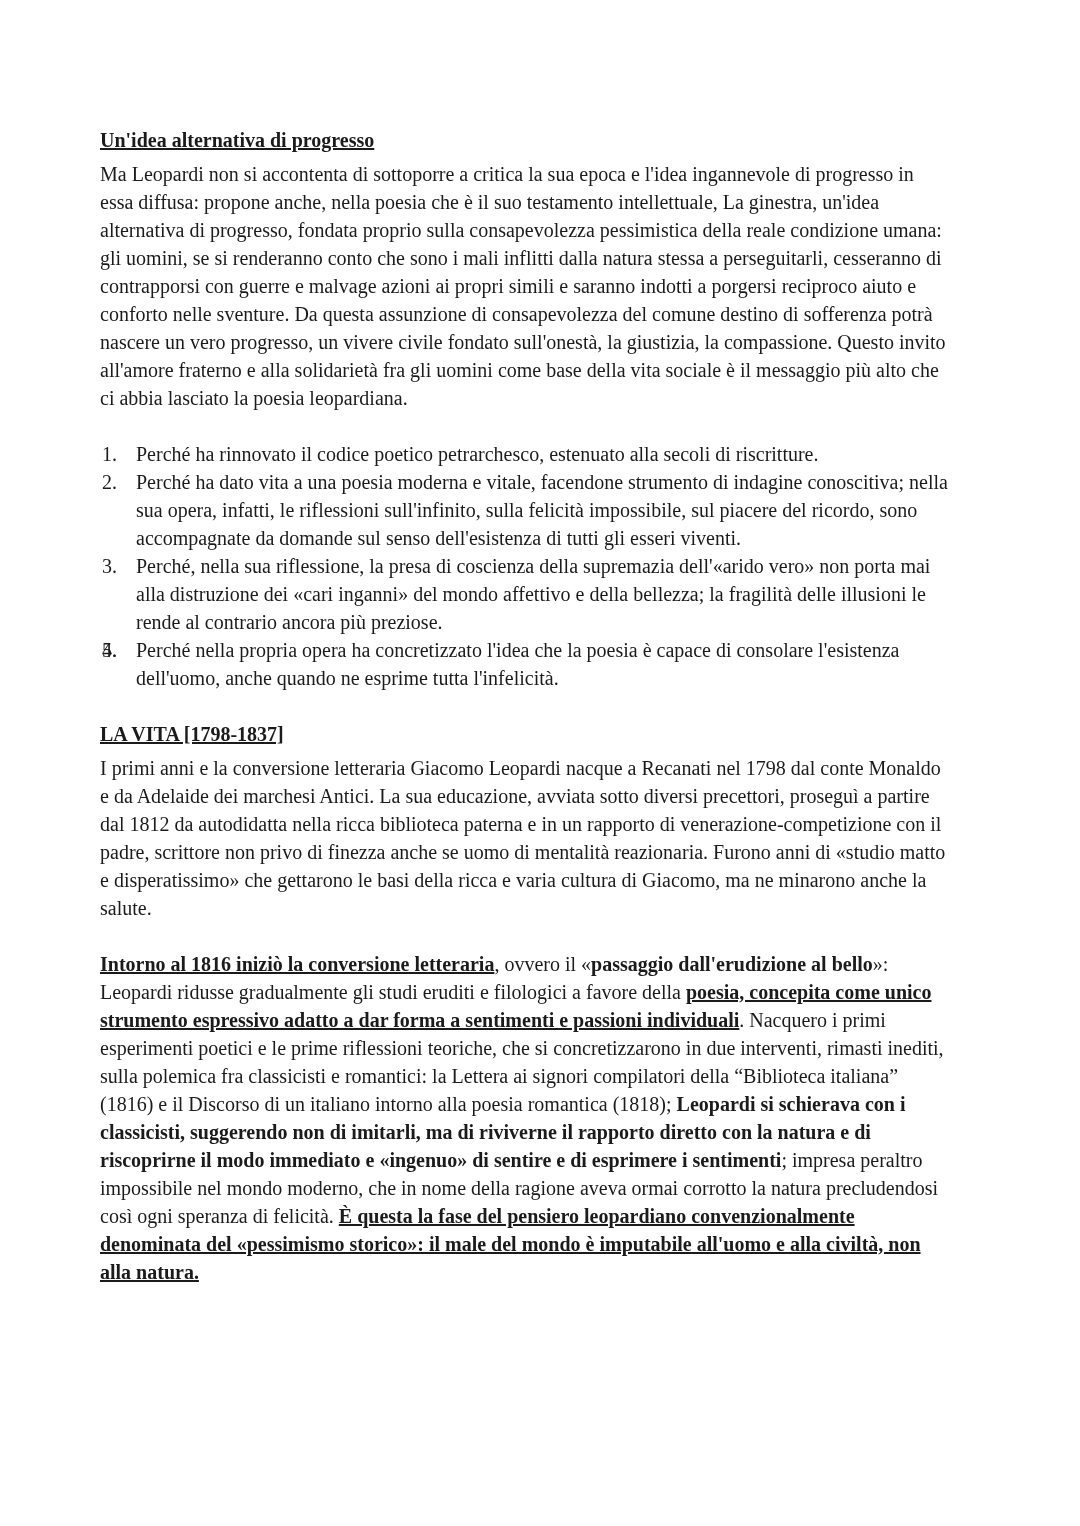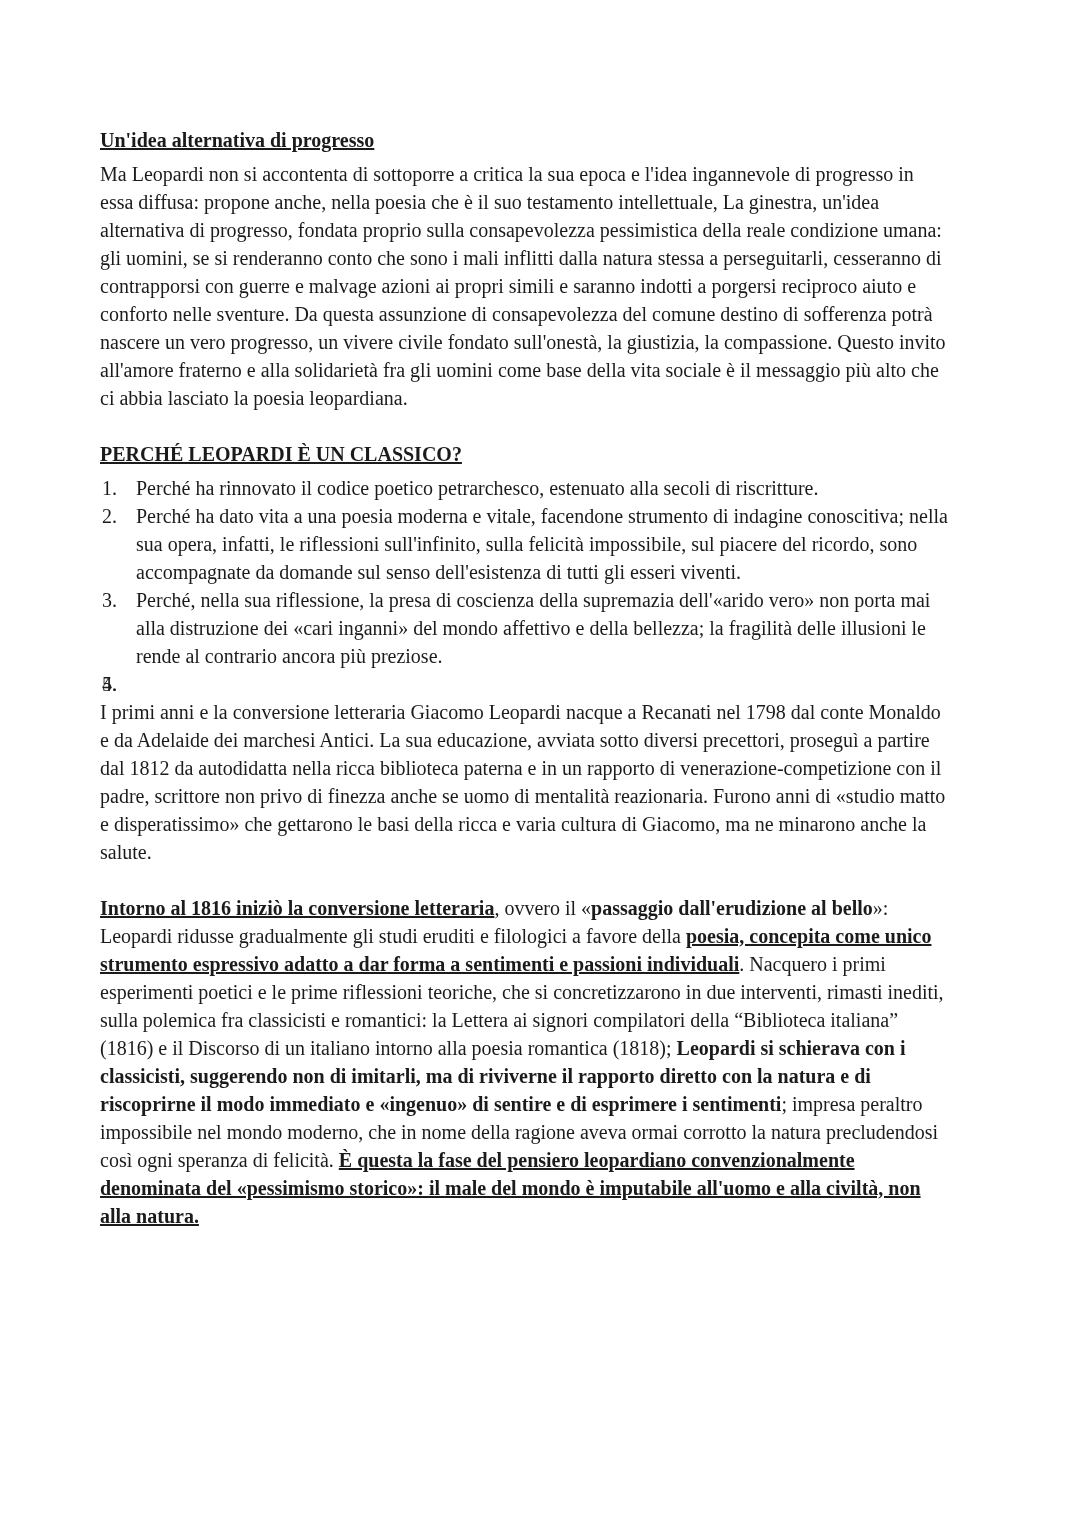--- a/index.html
+++ b/index.html
@@ -48,23 +48,23 @@
   .b { font-weight: bold; }
   .i { }
   .u { text-decoration: underline; }
 </style>
 </head>
 <body>
 
 <div class="page" id="doc-root">
     <h2 class="heading"><span class="b u">Un'idea alternativa di progresso</span></h2>
     <p class="paragraph"><span>Ma Leopardi non si accontenta di sottoporre a critica la sua epoca e l'idea ingannevole di progresso in essa diffusa: propone anche, nella poesia che è il suo testamento intellettuale, La ginestra, un'idea alternativa di progresso, fondata proprio sulla consapevolezza pessimistica della reale condizione umana: gli uomini, se si renderanno conto che sono i mali inflitti dalla natura stessa a perseguitarli, cesseranno di contrapporsi con guerre e malvage azioni ai propri simili e saranno indotti a porgersi reciproco aiuto e conforto nelle sventure. Da questa assunzione di consapevolezza del comune destino di sofferenza potrà nascere un vero progresso, un vivere civile fondato sull'onestà, la giustizia, la compassione. Questo invito all'amore fraterno e alla solidarietà fra gli uomini come base della vita sociale è il messaggio più alto che ci abbia lasciato la poesia leopardiana.</span></p>
-    <h2 class="heading"><span class="b u">PERCHÉ LEOPARDI È UN CLASSICO?</span></h2>
     <ol class="doc-list">
       <li><span class="num">1.</span><span><span>Perché ha rinnovato il codice poetico petrarchesco, estenuato alla secoli di riscritture.</span></span></li>
       <li><span class="num">2.</span><span><span>Perché ha dato vita a una poesia moderna e vitale, facendone strumento di indagine conoscitiva; nella sua opera, infatti, le riflessioni sull'infinito, sulla felicità impossibile, sul piacere del ricordo, sono accompagnate da domande sul senso dell'esistenza di tutti gli esseri viventi.</span></span></li>
       <li><span class="num">3.</span><span><span>Perché, nella sua riflessione, la presa di coscienza della supremazia dell'«arido vero» non porta mai alla distruzione dei «cari inganni» del mondo affettivo e della bellezza; la fragilità delle illusioni le rende al contrario ancora più preziose.</span></span></li>
       <li><span class="num">4.</span></li>
-      <li><span class="num">5.</span></li>
+      <li><span class="num">5.</span><span><span>Perché nella propria opera ha concretizzato l'idea che la poesia è capace di consolare l'esistenza dell'uomo, anche quando ne esprime tutta l'infelicità.</span></span></li>
     </ol>
+    <h2 class="heading"><span class="b u">LA VITA [1798-1837]</span></h2>
     <p class="paragraph"><span>I primi anni e la conversione letteraria Giacomo Leopardi nacque a Recanati nel 1798 dal conte Monaldo e da Adelaide dei marchesi Antici. La sua educazione, avviata sotto diversi precettori, proseguì a partire dal 1812 da autodidatta nella ricca biblioteca paterna e in un rapporto di venerazione-competizione con il padre, scrittore non privo di finezza anche se uomo di mentalità reazionaria. Furono anni di «studio matto e disperatissimo» che gettarono le basi della ricca e varia cultura di Giacomo, ma ne minarono anche la salute.</span></p>
     <p class="paragraph"><span class="b u">Intorno al 1816 iniziò la conversione letteraria</span><span>, ovvero il «</span><span class="b i">passaggio dall'erudizione al bello</span><span>»: Leopardi ridusse gradualmente gli studi eruditi e filologici a favore della </span><span class="b u">poesia, concepita come unico strumento espressivo adatto a dar forma a sentimenti e passioni individuali</span><span>. Nacquero i primi esperimenti poetici e le prime riflessioni teoriche, che si concretizzarono in due interventi, rimasti inediti, sulla polemica fra classicisti e romantici: la </span><span class="i">Lettera ai signori compilatori della “Biblioteca italiana”</span><span> (1816) e il </span><span class="i">Discorso di un italiano intorno alla poesia romantica</span><span> (1818); </span><span class="b">Leopardi si schierava con i classicisti, suggerendo non di imitarli, ma di riviverne il rapporto diretto con la natura e di riscoprirne il modo immediato e «ingenuo» di sentire e di esprimere i sentimenti</span><span>; impresa peraltro impossibile nel mondo moderno, che in nome della ragione aveva ormai corrotto la natura precludendosi così ogni speranza di felicità. </span><span class="b u">È questa la fase del pensiero leopardiano convenzionalmente denominata del «pessimismo storico»: il male del mondo è imputabile all'uomo e alla civiltà, non alla natura.</span></p>
   </div>
 
 </body></html>

